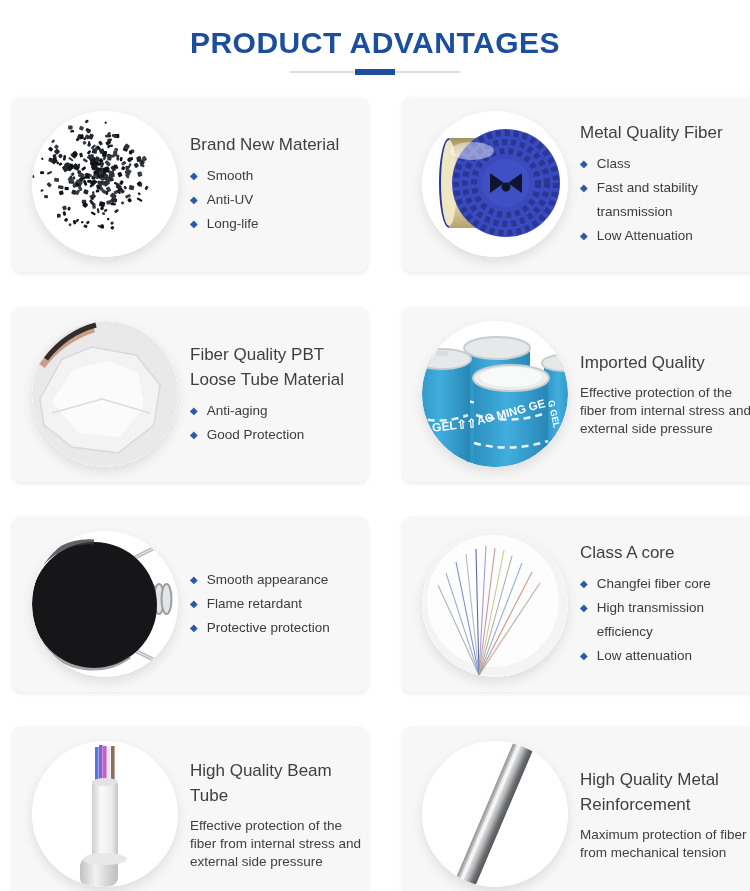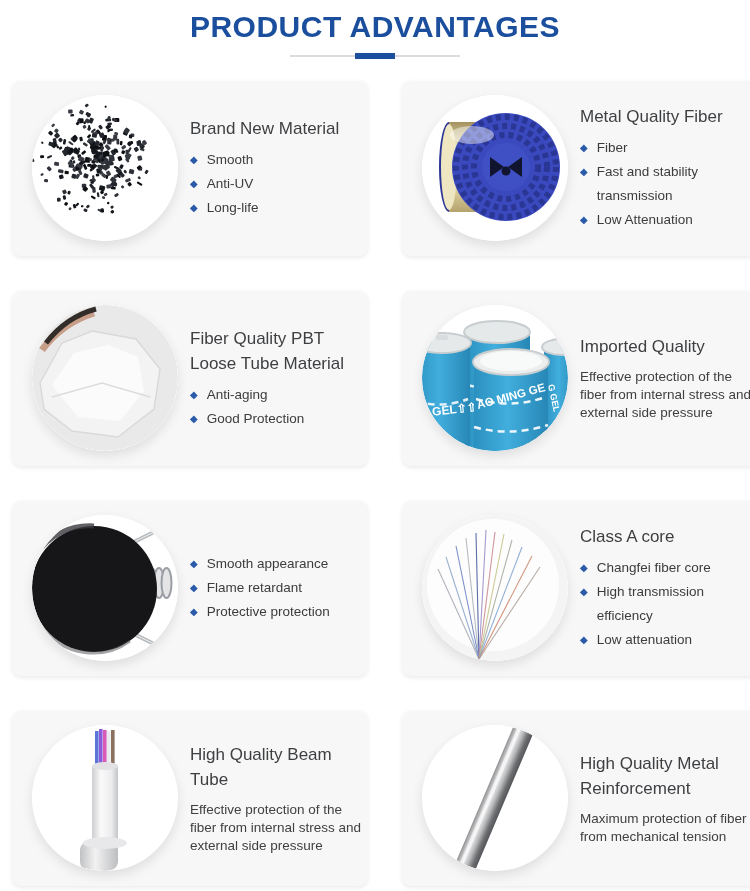--- a/index.html
+++ b/index.html
@@ -1,18 +1,18 @@
 <!DOCTYPE html>
 <html><head>
 <meta charset="utf-8">
 <style>
   html,body{margin:0;padding:0;background:#fff;}
   .page{width:750px;height:891px;background:#ffffff;position:relative;overflow:hidden;
         font-family:"Liberation Sans",sans-serif;}
-  header{padding-top:10px;text-align:center;}
+  header{padding-top:26px;text-align:center;}
   h1{margin:0;font-size:30px;font-weight:bold;color:#1b4f9e;letter-spacing:.5px;}
   .rule{position:relative;width:170px;height:6px;margin:9px auto 0;}
   .rule-track{position:absolute;left:0;right:0;top:2px;height:2px;background:#dcdcde;}
   .rule-accent{position:absolute;left:50%;transform:translateX(-50%);top:0;width:40px;height:6px;background:#1b4f9e;}
   .grid{margin:21px 12px 0;display:grid;grid-template-columns:1fr 1fr;column-gap:10px;row-gap:21px;gap:34px;}
   .card{background:#f7f7f8;border-radius:9px;height:176px;display:flex;align-items:center;
         box-shadow:0 2px 4px rgba(0,0,0,.08), inset 0 1px 0 #fbfbfc;}
   .photo{width:146px;height:146px;flex:none;margin-left:20px;border-radius:50%;
          box-shadow:0 5px 12px rgba(0,0,0,.10);background:#fff;}
   .photo svg{display:block;border-radius:50%;}
@@ -362,21 +362,21 @@
     <circle cx="84" cy="76" r="4.5" fill="#10142e"></circle>
     <ellipse cx="50" cy="40" rx="22" ry="9" fill="#ffffff" opacity=".45"></ellipse>
             </g>
           </svg>
         </div>
     <div class="content">
       <h2 class="card-title">Metal Quality Fiber</h2>
       <ul class="bullets">
             <li>
               <span class="dia">◆</span>
-              <span class="bt">Fiber</span>
+              <span class="bt">Class</span>
             </li>
             <li>
               <span class="dia">◆</span>
               <span class="bt">Fast and stability transmission</span>
             </li>
             <li>
               <span class="dia">◆</span>
               <span class="bt">Low Attenuation</span>
             </li>
           </ul>

